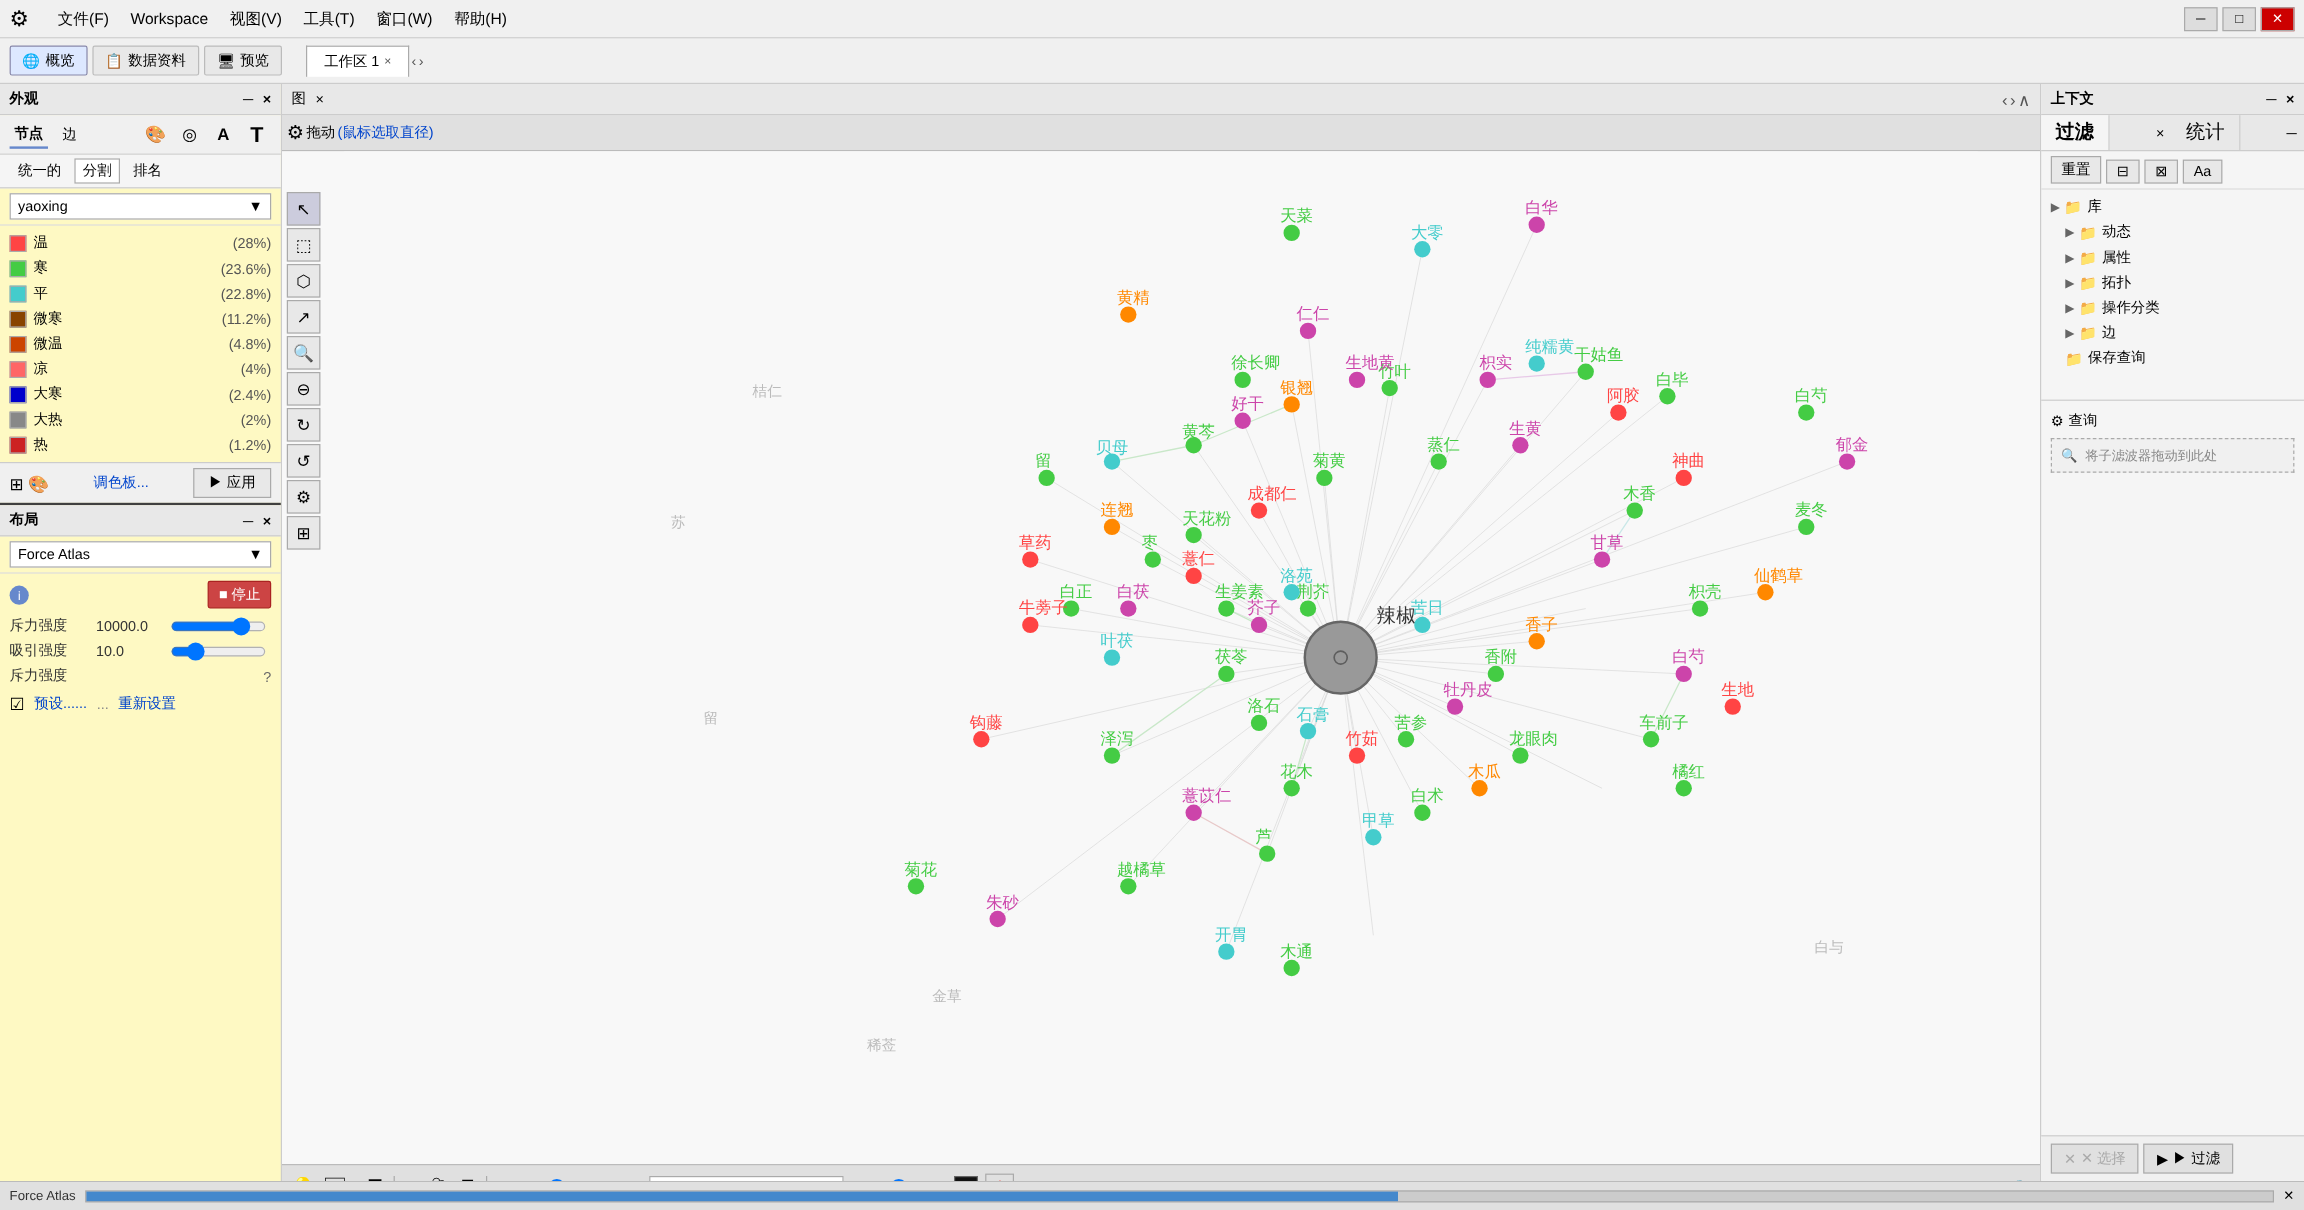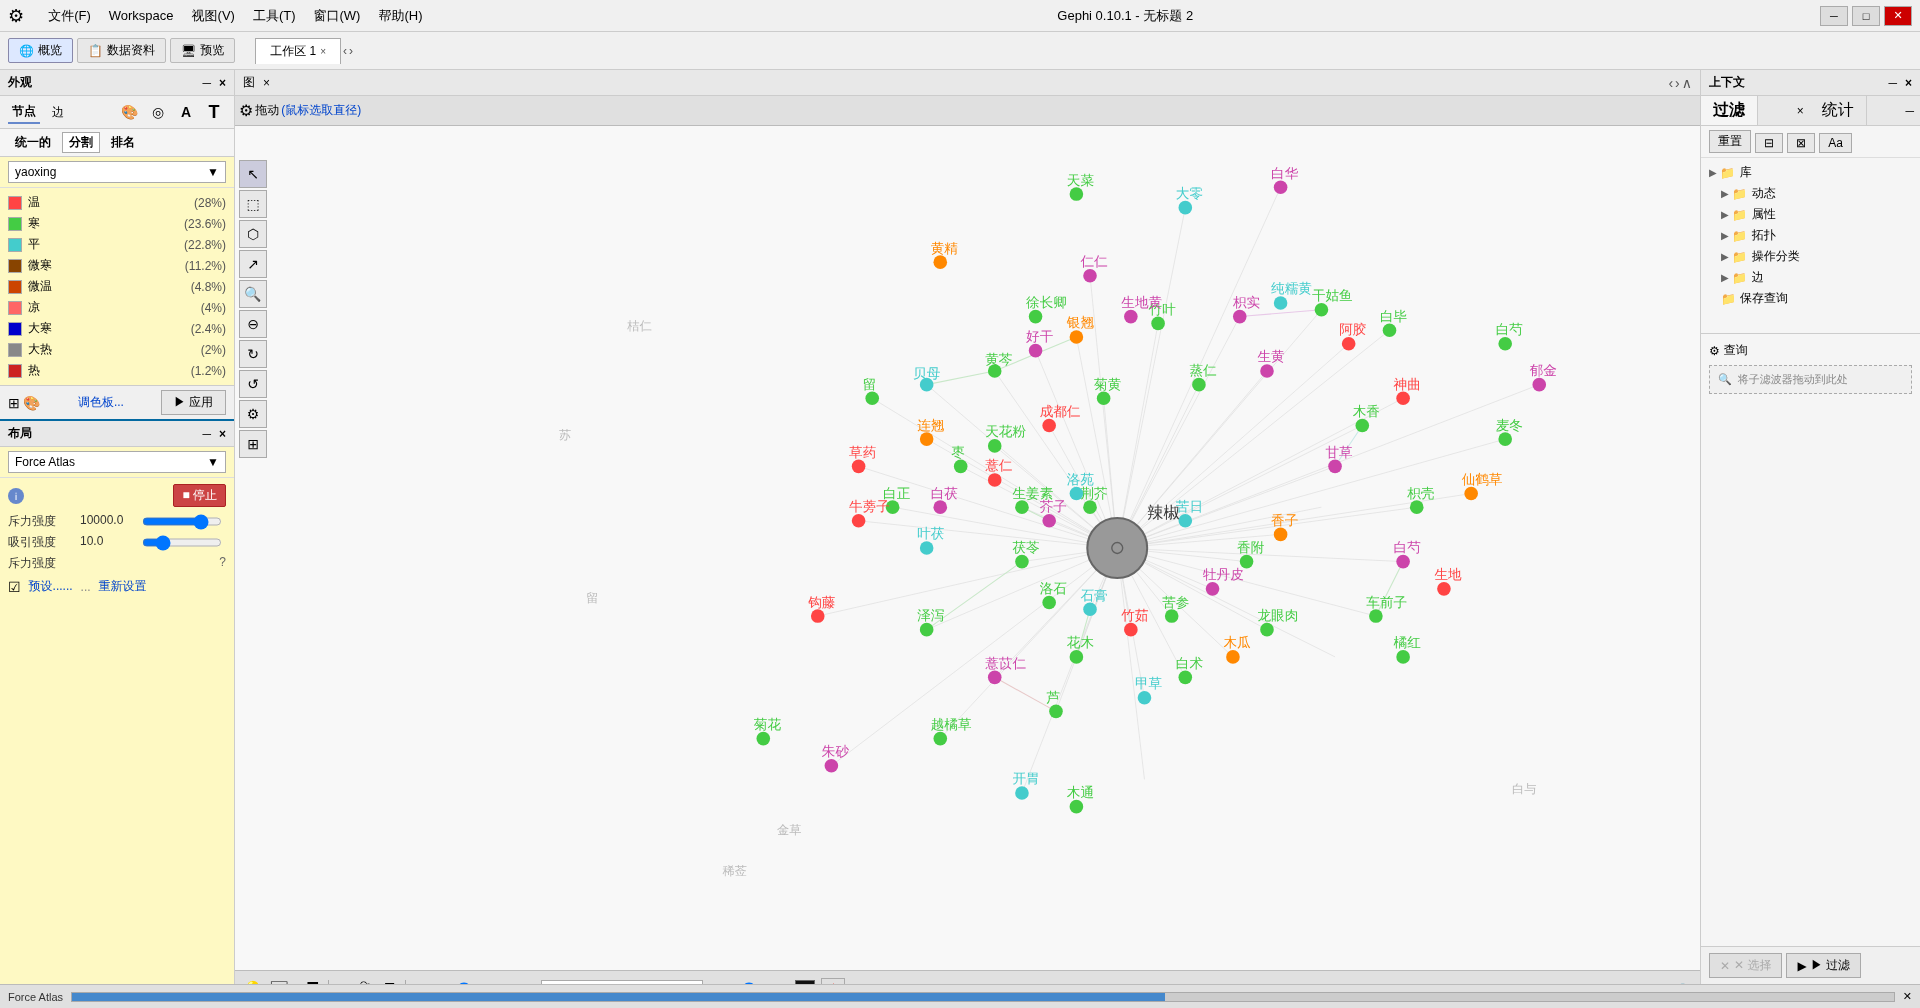--- a/index.html
+++ b/index.html
@@ -80,21 +80,21 @@
       display: flex; align-items: center; gap: 4px;
       padding: 2px 8px; background: #f0f0f0;
       border-bottom: 1px solid #ccc;
     }
     .icon-tab { cursor: pointer; width: 24px; height: 24px; display: flex; align-items: center; justify-content: center; font-size: 14px; }
     .mode-tabs {
       display: flex; align-items: center; gap: 4px;
       padding: 3px 8px; background: #f5f5f5;
       border-bottom: 1px solid #ccc;
     }
-    .mode-tab { cursor: pointer; font-size: 12px; padding: 1px 6px; border: 1px solid transparent; font-weight: bold; }
+    .mode-tab { cursor: pointer; font-size: 12px; padding: 1px 6px; border: 1px solid transparent; }
     .mode-tab.active { border-color: #aaa; background: #fff; }
 
     
     .dropdown-row {
       padding: 4px 8px;
       border-bottom: 1px solid #ddd;
     }
     .dropdown {
       width: 100%; padding: 3px 6px;
       background: white; border: 1px solid #aaa;
@@ -122,21 +122,21 @@
     .footer-icon { cursor: pointer; font-size: 14px; }
     .apply-btn {
       display: flex; align-items: center; gap: 4px;
       padding: 3px 12px; background: #e8e8e8;
       border: 1px solid #aaa; cursor: pointer; font-size: 12px;
     }
 
     
     #layout-panel {
       flex: 0 0 auto;
-      border-top: 2px solid #0369a1;
+      border-top: 2px solid #404040;
     }
     .layout-dropdown-row {
       display: flex; align-items: center;
       padding: 4px 8px; gap: 4px;
       border-bottom: 1px solid #ddd;
     }
     .layout-controls {
       padding: 6px 8px;
     }
     .control-row {
@@ -144,21 +144,21 @@
       margin-bottom: 4px;
     }
     .info-icon { width: 16px; height: 16px; border-radius: 50%; background: #6688cc; color: white; display: flex; align-items: center; justify-content: center; font-size: 10px; cursor: pointer; }
     .stop-btn {
       display: flex; align-items: center; gap: 4px;
       padding: 2px 8px; background: #cc4444; color: white;
       border: 1px solid #aa2222; cursor: pointer; font-size: 12px;
       border-radius: 2px; margin-left: auto;
     }
     .param-row {
-      display: flex; justify-content: space-between;
+      display: flex; align-items: center; justify-content: space-between;
       padding: 2px 0;
     }
     .param-label { font-size: 12px; color: #333; }
     .param-value { font-size: 12px; color: #333; flex: 1; margin-left: 24px; }
     .param-slider { flex: 1; margin: 0 4px; }
     .preset-row {
       display: flex; align-items: center; gap: 8px;
       padding: 4px 0; font-size: 12px;
     }
 
@@ -311,21 +311,20 @@
     <span style="font-size:18px;">⚙</span>
     <div class="menu-bar">
       <span class="menu-item">文件(F)</span>
       <span class="menu-item">Workspace</span>
       <span class="menu-item">视图(V)</span>
       <span class="menu-item">工具(T)</span>
       <span class="menu-item">窗口(W)</span>
       <span class="menu-item">帮助(H)</span>
     </div>
   </div>
-  <div class="title">Gephi 0.10.1 - 无标题 2</div>
   <div class="win-controls">
     <button class="win-btn">─</button>
     <button class="win-btn">□</button>
     <button class="win-btn close">✕</button>
   </div>
 </div>
 
 <div id="toolbar">
   <button class="toolbar-btn active">
     <span>🌐</span>

